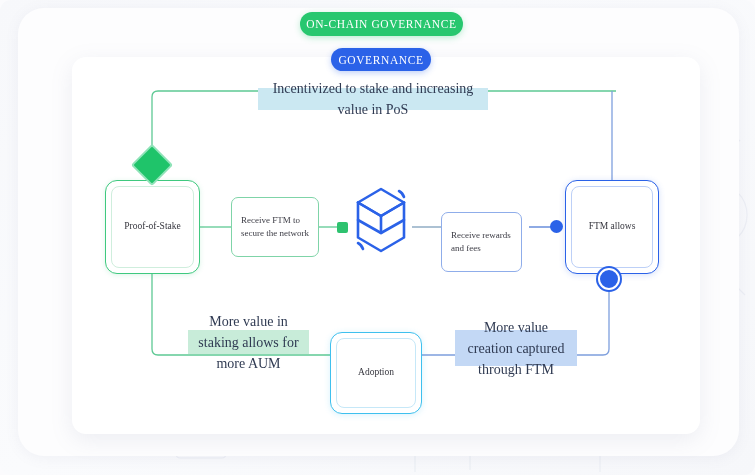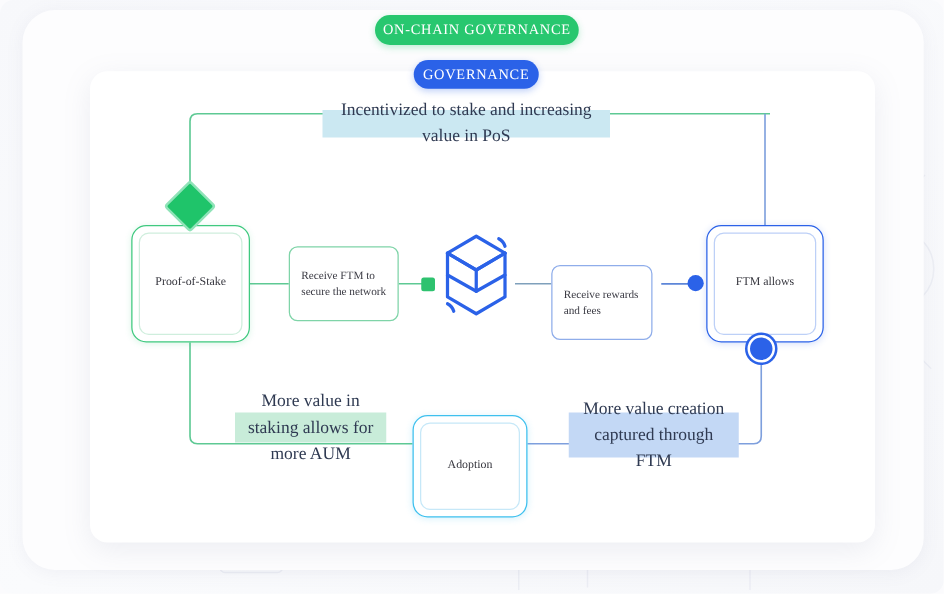--- a/index.html
+++ b/index.html
@@ -150,21 +150,21 @@
     width: 230px; height: 22px;
     background: #cbe8f2;
   }
   #cap-aum {
     left: 188px; top: 330px;
     width: 121px; height: 24px;
     background: #c8ecd9;
   }
   #cap-creation {
     left: 455px; top: 330px;
-    width: 136px; height: 36px;
+    width: 122px; height: 36px;
     background: #c3d8f5;
   }
   
   #diamond {
     position: absolute;
     left: 137px; top: 150px;
     width: 30px; height: 30px;
     background: #1fc46a;
     border: 2px solid #8fe3b8;
     transform: rotate(45deg);

